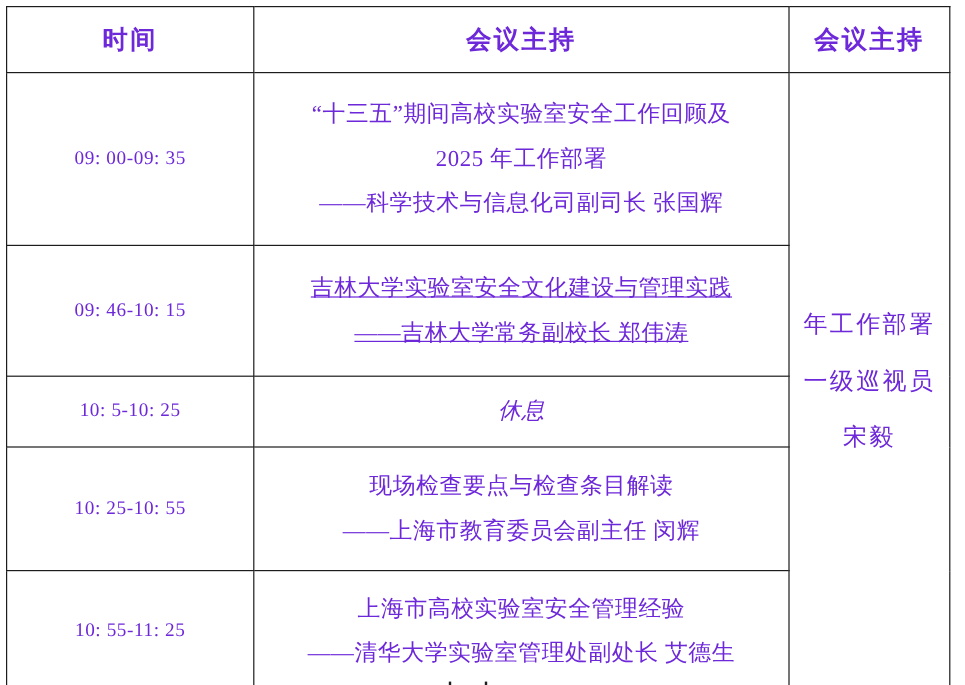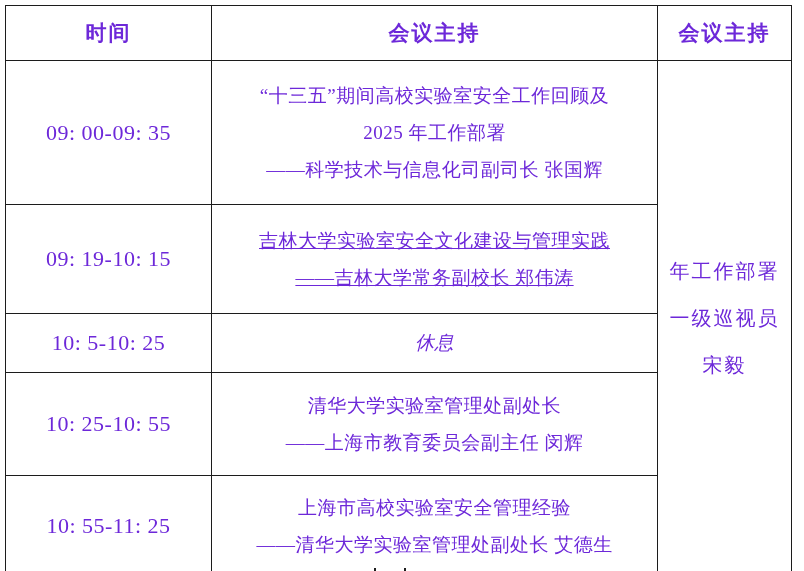--- a/index.html
+++ b/index.html
@@ -38,21 +38,21 @@
   col.c-agenda { width: 446px; }
   col.c-host { width: 134px; }
 
   .hdr-cell {
     height: 54px;
     font-size: 21px;
     font-weight: bold;
     letter-spacing: 2px;
   }
   .time-cell {
-    font-size: 22px;
+    font-size: 16px;
     letter-spacing: 0.5px;
     font-weight: normal;
     white-space: nowrap;
   }
   .agenda-cell {
     font-size: 19px;
     line-height: 1.95;
     padding: 10px 14px;
     letter-spacing: 0.5px;
   }
@@ -116,38 +116,38 @@
           <span class="line">——科学技术与信息化司副司长  张国辉</span>
         </td>
         <td class="host-cell" rowspan="5">
           <span class="line">年工作部署</span>
           <span class="line">一级巡视员</span>
           <span class="line">宋毅</span>
         </td>
       </tr>
 
       <tr class="row-2">
-        <td class="time-cell">09: 19-10: 15</td>
+        <td class="time-cell">09: 46-10: 15</td>
         <td class="agenda-cell">
           <span class="line">吉林大学实验室安全文化建设与管理实践</span>
           <span class="line">——吉林大学常务副校长  郑伟涛</span>
         </td>
       </tr>
 
       <tr class="row-3">
         <td class="time-cell">10: 5-10: 25</td>
         <td class="agenda-cell">
           <span class="line">休息</span>
         </td>
       </tr>
 
       <tr class="row-4">
         <td class="time-cell">10: 25-10: 55</td>
         <td class="agenda-cell">
-          <span class="line">清华大学实验室管理处副处长</span>
+          <span class="line">现场检查要点与检查条目解读</span>
           <span class="line">——上海市教育委员会副主任  闵辉</span>
         </td>
       </tr>
 
       <tr class="row-5">
         <td class="time-cell">10: 55-11: 25</td>
         <td class="agenda-cell">
           <span class="line">上海市高校实验室安全管理经验</span>
           <span class="line">——清华大学实验室管理处副处长  艾德生</span>
         </td>

